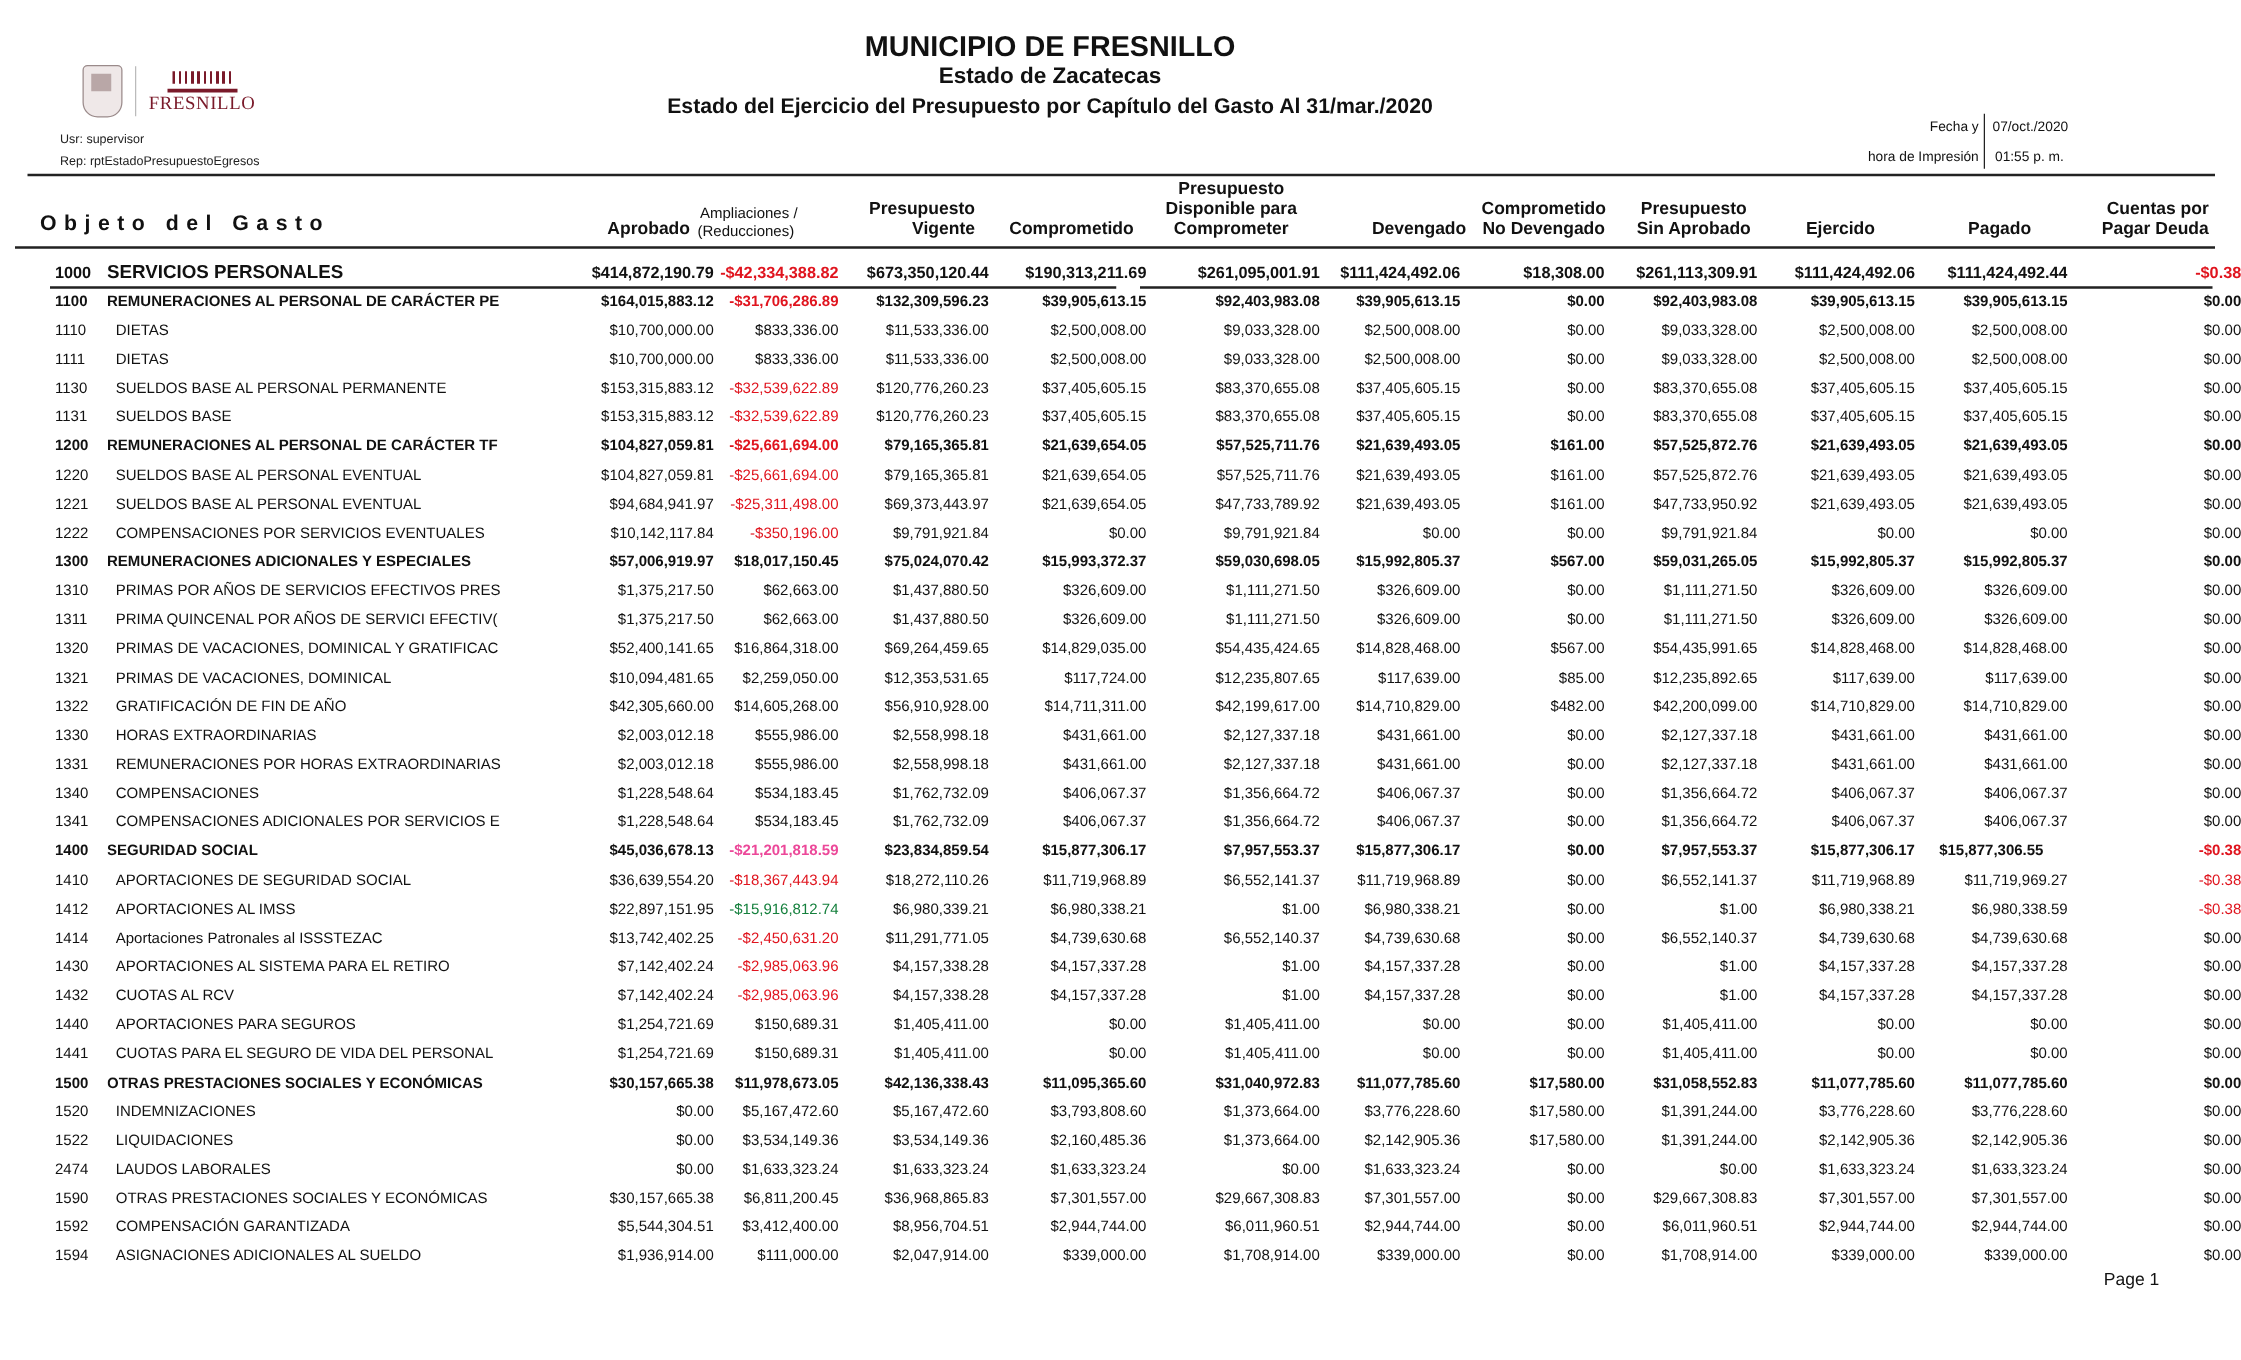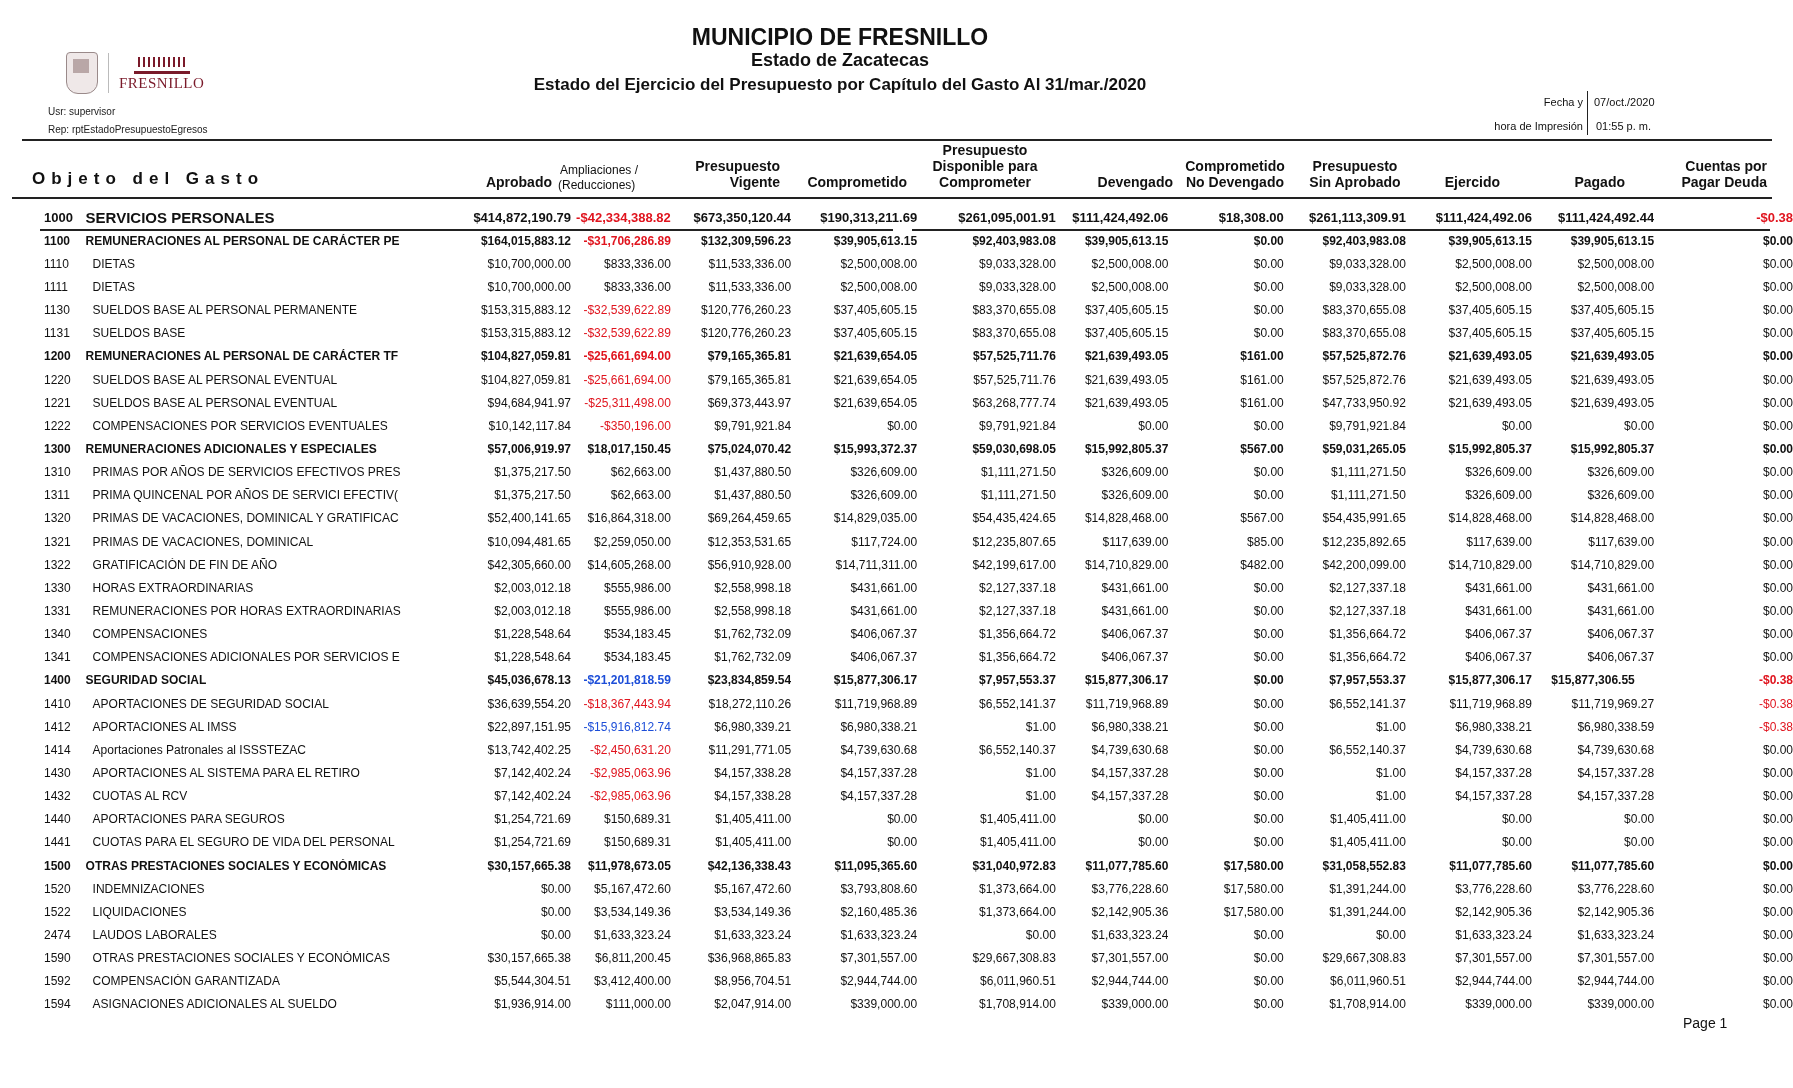--- a/index.html
+++ b/index.html
@@ -247,21 +247,21 @@
       </tr>
       <tr class="lvl3">
         <td class="c-code">1221</td>
         <td class="c-desc">
           <span class="in">SUELDOS BASE AL PERSONAL EVENTUAL</span>
         </td>
         <td class="num" style="width: 150px;">$94,684,941.97</td>
         <td class="num neg" style="width: 100px; color: rgb(224, 20, 30);">-$25,311,498.00</td>
         <td class="num" style="width: 121px;">$69,373,443.97</td>
         <td class="num" style="width: 127px;">$21,639,654.05</td>
-        <td class="num" style="width: 140px;">$63,268,777.74</td>
+        <td class="num" style="width: 140px;">$47,733,789.92</td>
         <td class="num" style="width: 113px;">$21,639,493.05</td>
         <td class="num" style="width: 117px;">$161.00</td>
         <td class="num" style="width: 123px;">$47,733,950.92</td>
         <td class="num" style="width: 127px;">$21,639,493.05</td>
         <td class="num" style="width: 123px;">$21,639,493.05</td>
         <td class="num" style="width: 142px;">$0.00</td>
       </tr>
       <tr class="lvl3">
         <td class="c-code">1222</td>
         <td class="c-desc">
@@ -448,21 +448,21 @@
         <td class="num" style="width: 127px;">$406,067.37</td>
         <td class="num" style="width: 123px;">$406,067.37</td>
         <td class="num" style="width: 142px;">$0.00</td>
       </tr>
       <tr class="lvl2">
         <td class="c-code">1400</td>
         <td class="c-desc">
           <span class="in">SEGURIDAD SOCIAL</span>
         </td>
         <td class="num" style="width: 150px;">$45,036,678.13</td>
-        <td class="num neg" style="width: 100px; color: #1d4ed8;">-$21,201,818.59</td>
+        <td class="num neg" style="width: 100px; color: #ec4899;">-$21,201,818.59</td>
         <td class="num" style="width: 121px;">$23,834,859.54</td>
         <td class="num" style="width: 127px;">$15,877,306.17</td>
         <td class="num" style="width: 140px;">$7,957,553.37</td>
         <td class="num" style="width: 113px;">$15,877,306.17</td>
         <td class="num" style="width: 117px;">$0.00</td>
         <td class="num" style="width: 123px;">$7,957,553.37</td>
         <td class="num" style="width: 127px;">$15,877,306.17</td>
         <td class="num" style="width: 123px; text-align: center;">$15,877,306.55</td>
         <td class="num neg" style="width: 142px; color: rgb(224, 20, 30);">-$0.38</td>
       </tr>
@@ -482,21 +482,21 @@
         <td class="num" style="width: 127px;">$11,719,968.89</td>
         <td class="num" style="width: 123px;">$11,719,969.27</td>
         <td class="num neg" style="width: 142px; color: rgb(224, 20, 30);">-$0.38</td>
       </tr>
       <tr class="lvl3">
         <td class="c-code">1412</td>
         <td class="c-desc">
           <span class="in">APORTACIONES AL IMSS</span>
         </td>
         <td class="num" style="width: 150px;">$22,897,151.95</td>
-        <td class="num neg" style="width: 100px; color: #1d4ed8;">-$15,916,812.74</td>
+        <td class="num neg" style="width: 100px; color: #15803d;">-$15,916,812.74</td>
         <td class="num" style="width: 121px;">$6,980,339.21</td>
         <td class="num" style="width: 127px;">$6,980,338.21</td>
         <td class="num" style="width: 140px;">$1.00</td>
         <td class="num" style="width: 113px;">$6,980,338.21</td>
         <td class="num" style="width: 117px;">$0.00</td>
         <td class="num" style="width: 123px;">$1.00</td>
         <td class="num" style="width: 127px;">$6,980,338.21</td>
         <td class="num" style="width: 123px;">$6,980,338.59</td>
         <td class="num neg" style="width: 142px; color: rgb(224, 20, 30);">-$0.38</td>
       </tr>

